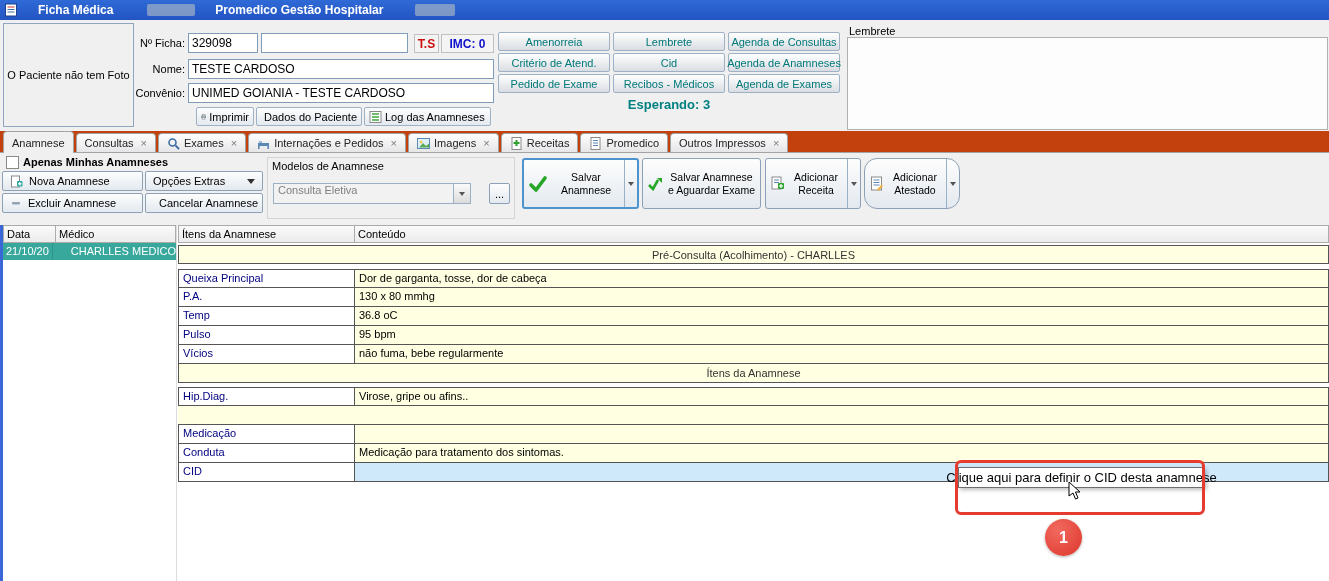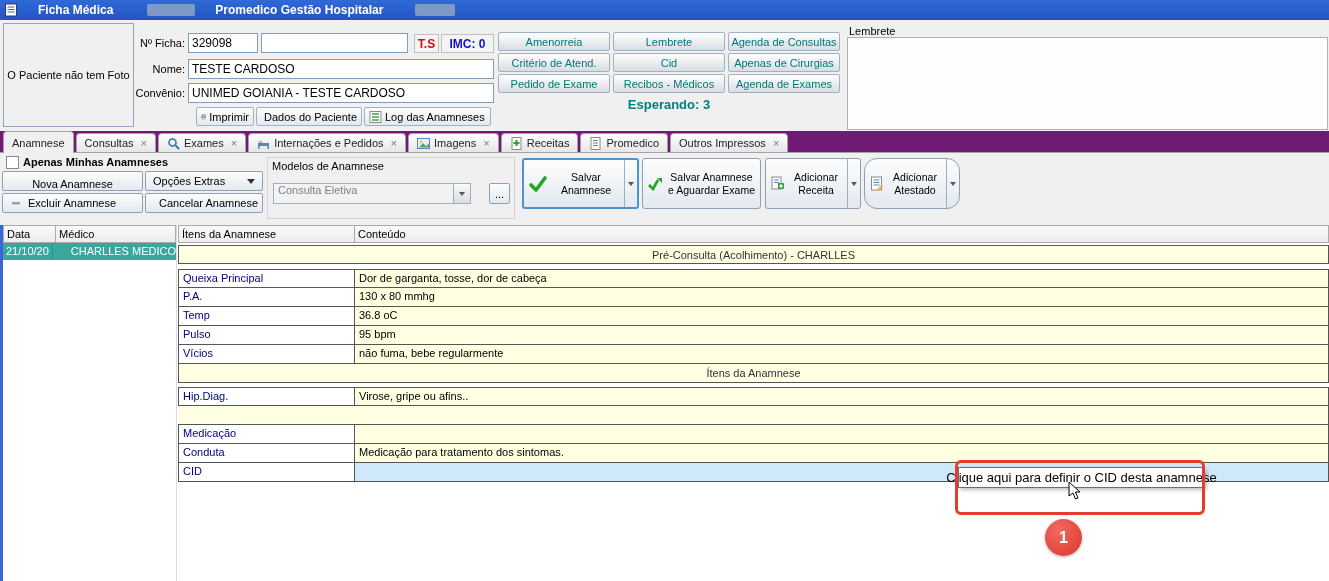--- a/index.html
+++ b/index.html
@@ -44,36 +44,36 @@
   .qbtn { height:19px; font-size:11px; color:#007878; background:linear-gradient(#ffffff,#d9dde2);
     border:1px solid #9fb1c4; border-radius:2px; display:flex; align-items:center; justify-content:center;
     white-space:nowrap; cursor:default; }
   .esperando { position:absolute; left:498px; top:77px; width:342px; text-align:center;
     color:#008080; font-weight:bold; font-size:13px; }
   .lembrete-label { position:absolute; left:849px; top:5px; color:#000; }
   .lembrete-box { position:absolute; left:847px; top:17px; width:481px; height:93px;
     border:1px solid #b0b0b0; background:#fdfdfd; }
 
   
-  .tab-strip { position:absolute; left:0; top:131px; width:1329px; height:22px; background:#701a75;
+  .tab-strip { position:absolute; left:0; top:131px; width:1329px; height:22px; background:#c2410c;
     display:flex; align-items:flex-end; padding-left:3px; gap:2px; border-bottom:1px solid #a3a3a3; }
   .tab { height:19px; padding:0 8px; display:inline-flex; align-items:center; gap:4px;
     border:1px solid #a3a3a3; border-bottom:none; border-radius:4px 4px 0 0;
     background:linear-gradient(#fefefe,#e6e6e8); font-size:11px; color:#222; white-space:nowrap; cursor:default; }
   .tab.active { height:22px; background:#f0f0f0; margin-bottom:-1px; z-index:2; }
   .tab .x { color:#7a7a7a; margin-left:3px; }
 
   
   .toolbar { position:absolute; left:0; top:153px; width:1329px; height:72px; background:#f0f0f0; }
   .chkbox { position:absolute; left:6px; top:3px; width:13px; height:13px; background:#fff; border:1px solid #8a8a8a; }
   .chk-label { position:absolute; left:23px; top:3px; font-weight:bold; white-space:nowrap; }
   .tb-btn { position:absolute; height:20px; background:linear-gradient(#fdfdfd,#e3e9ef);
     border:1px solid #8ca0b8; border-radius:2px; display:flex; align-items:center; gap:6px;
     padding:0 7px; font-size:11px; white-space:nowrap; cursor:default; }
-  .btn-nova    { left:2px;  top:18px; width:141px;flex-direction:column; }
+  .btn-nova    { left:2px;  top:18px; width:141px; }
   .btn-opcoes  { left:145px; top:18px; width:118px; }
   .btn-excluir { left:2px;  top:40px; width:141px; }
   .btn-cancelar{ left:145px; top:40px; width:118px; }
   .arr-down { width:0; height:0; border:4px solid transparent; border-top:5px solid #333;
     margin-left:auto; margin-top:4px; }
   .modelos-group { position:absolute; left:267px; top:4px; width:248px; height:62px;
     border:1px solid #d4d4d4; background:#f0f0f0; }
   .modelos-title { position:absolute; left:4px; top:2px; white-space:nowrap; }
   .combo { position:absolute; left:5px; top:25px; width:198px; height:21px; border:1px solid #9ab0c6;
     background:#f2f2f2; display:flex; align-items:flex-start; color:#808080; }
@@ -195,21 +195,21 @@
         </svg>
       <span>Log das Anamneses</span>
     </div>
 
     <div class="quick-grid">
       <div class="qbtn">Amenorreia</div>
       <div class="qbtn">Lembrete</div>
       <div class="qbtn">Agenda de Consultas</div>
       <div class="qbtn">Critério de Atend.</div>
       <div class="qbtn">Cid</div>
-      <div class="qbtn">Apenas de Cirurgias</div>
+      <div class="qbtn">Agenda de Anamneses</div>
       <div class="qbtn">Pedido de Exame</div>
       <div class="qbtn">Recibos - Médicos</div>
       <div class="qbtn">Agenda de Exames</div>
     </div>
 
     <div class="esperando">Esperando: 3</div>
 
     <span class="lembrete-label">Lembrete</span>
     <div class="lembrete-box"></div>
   </div>

